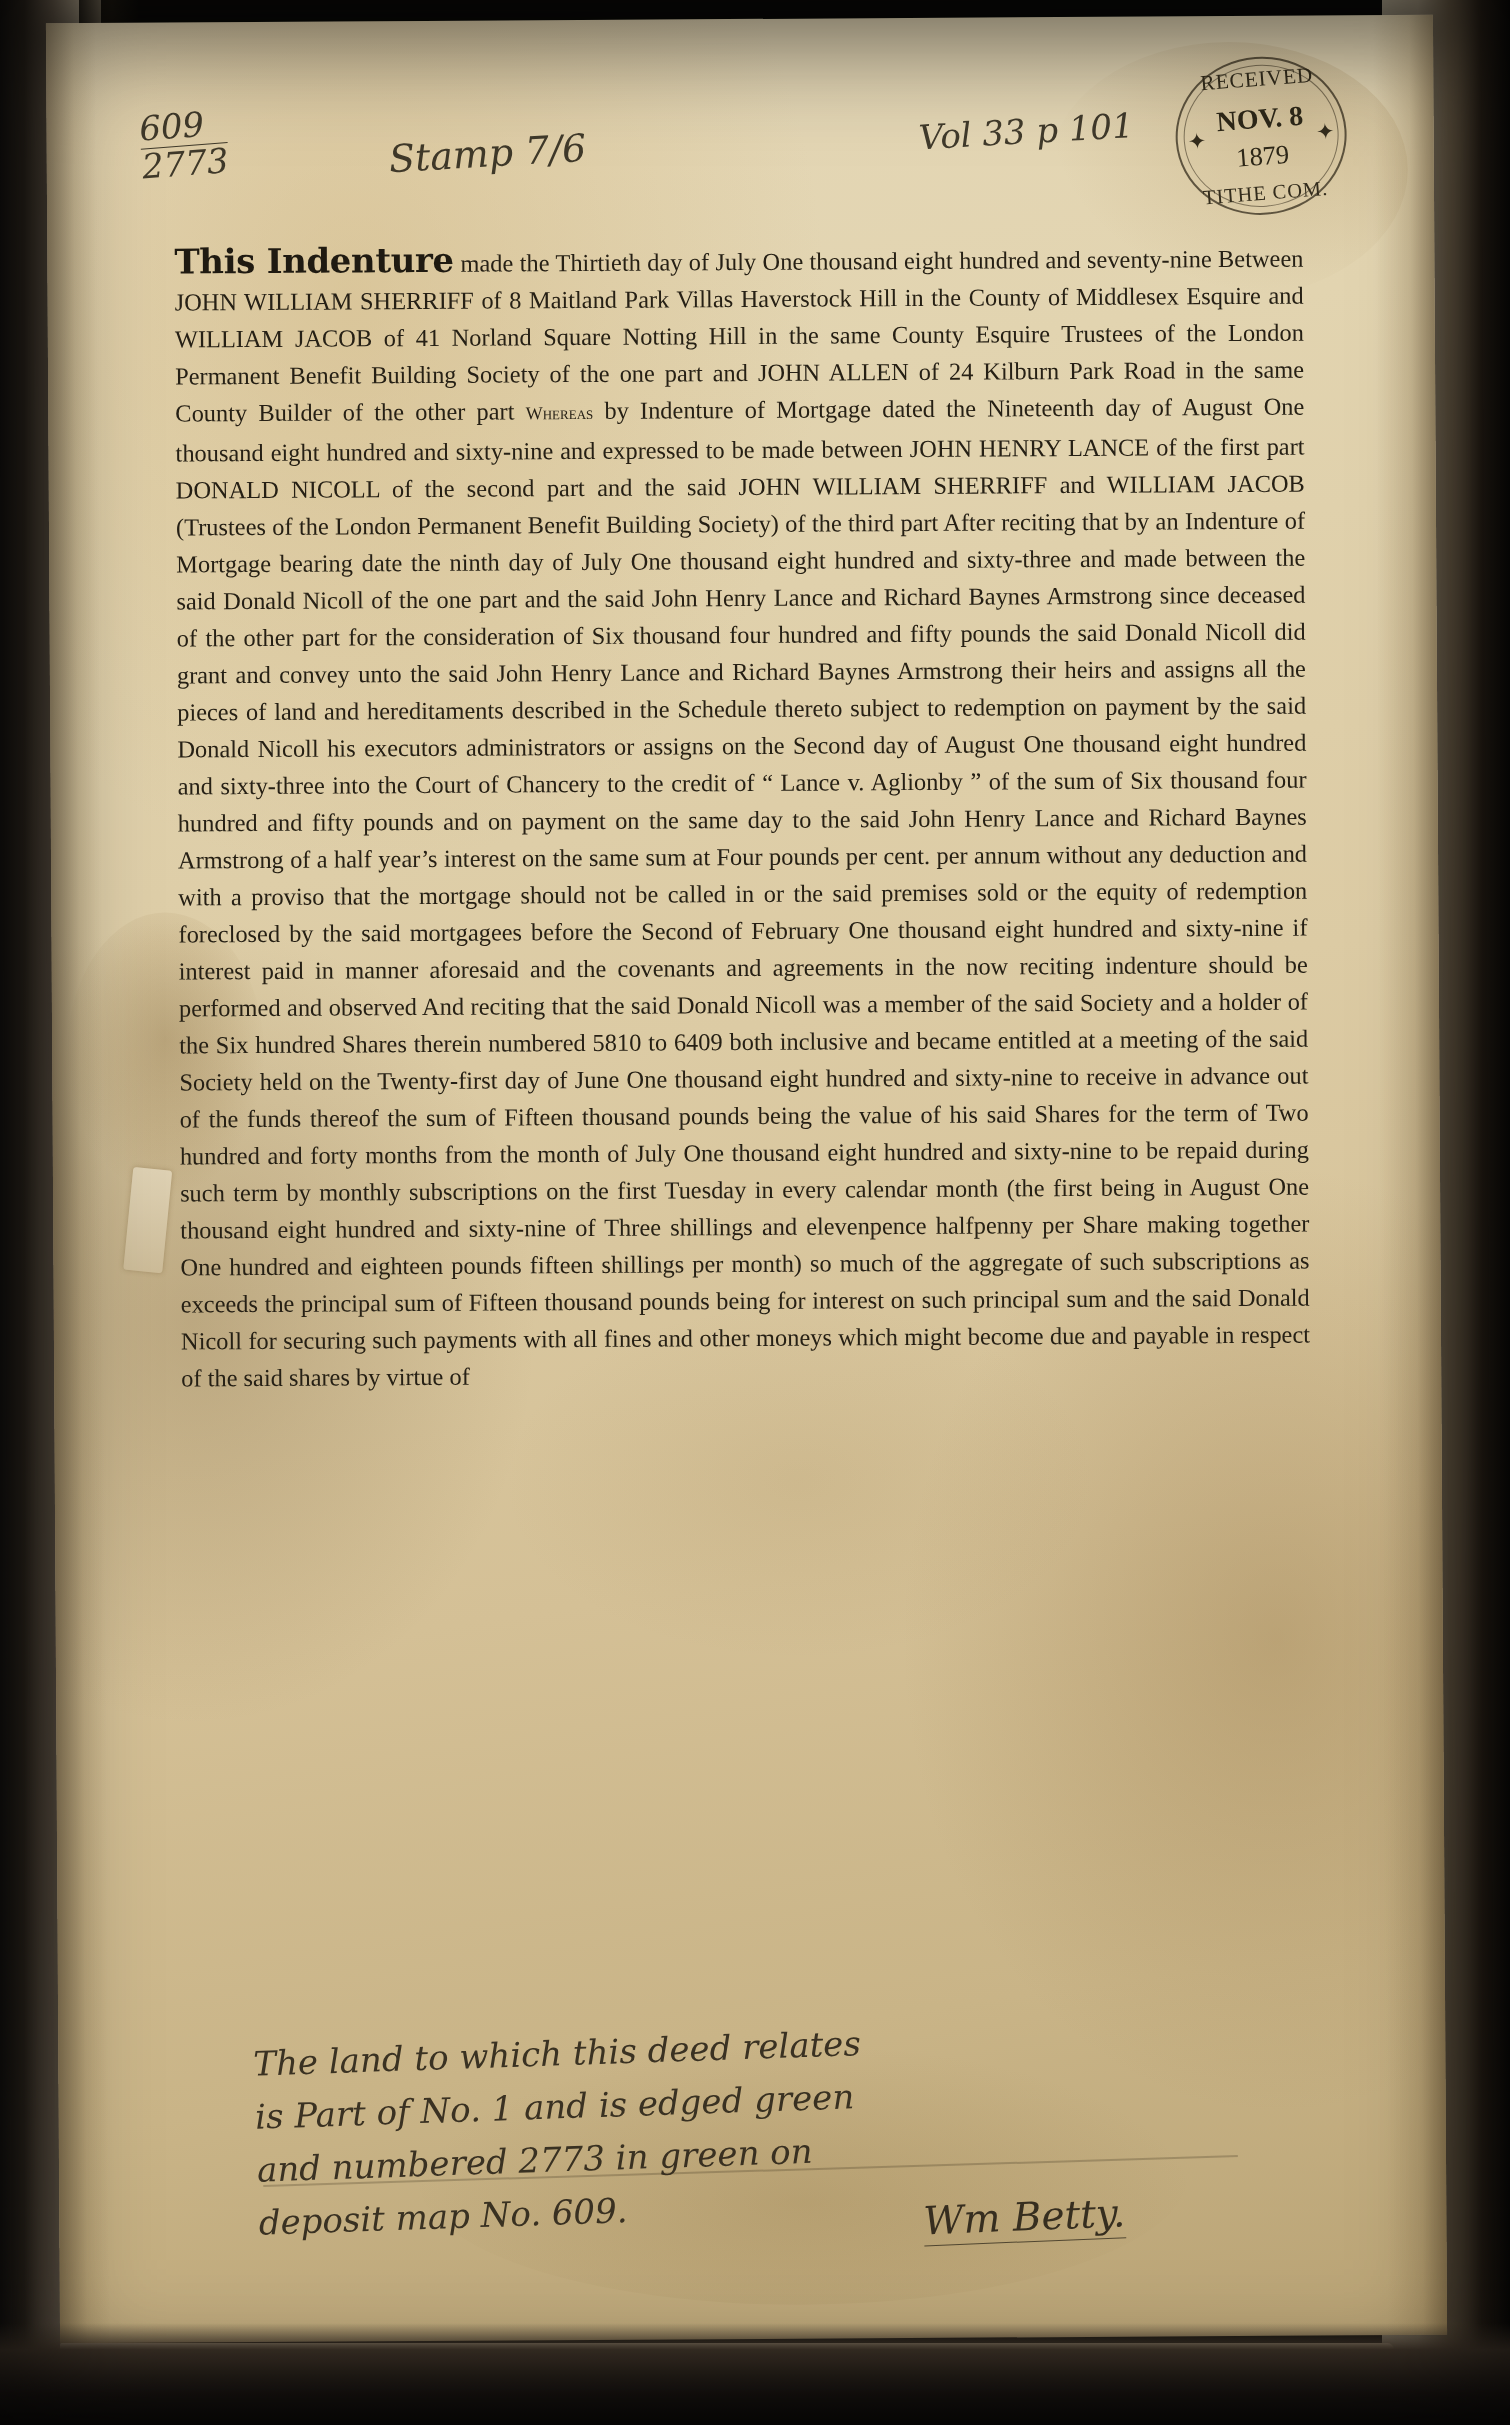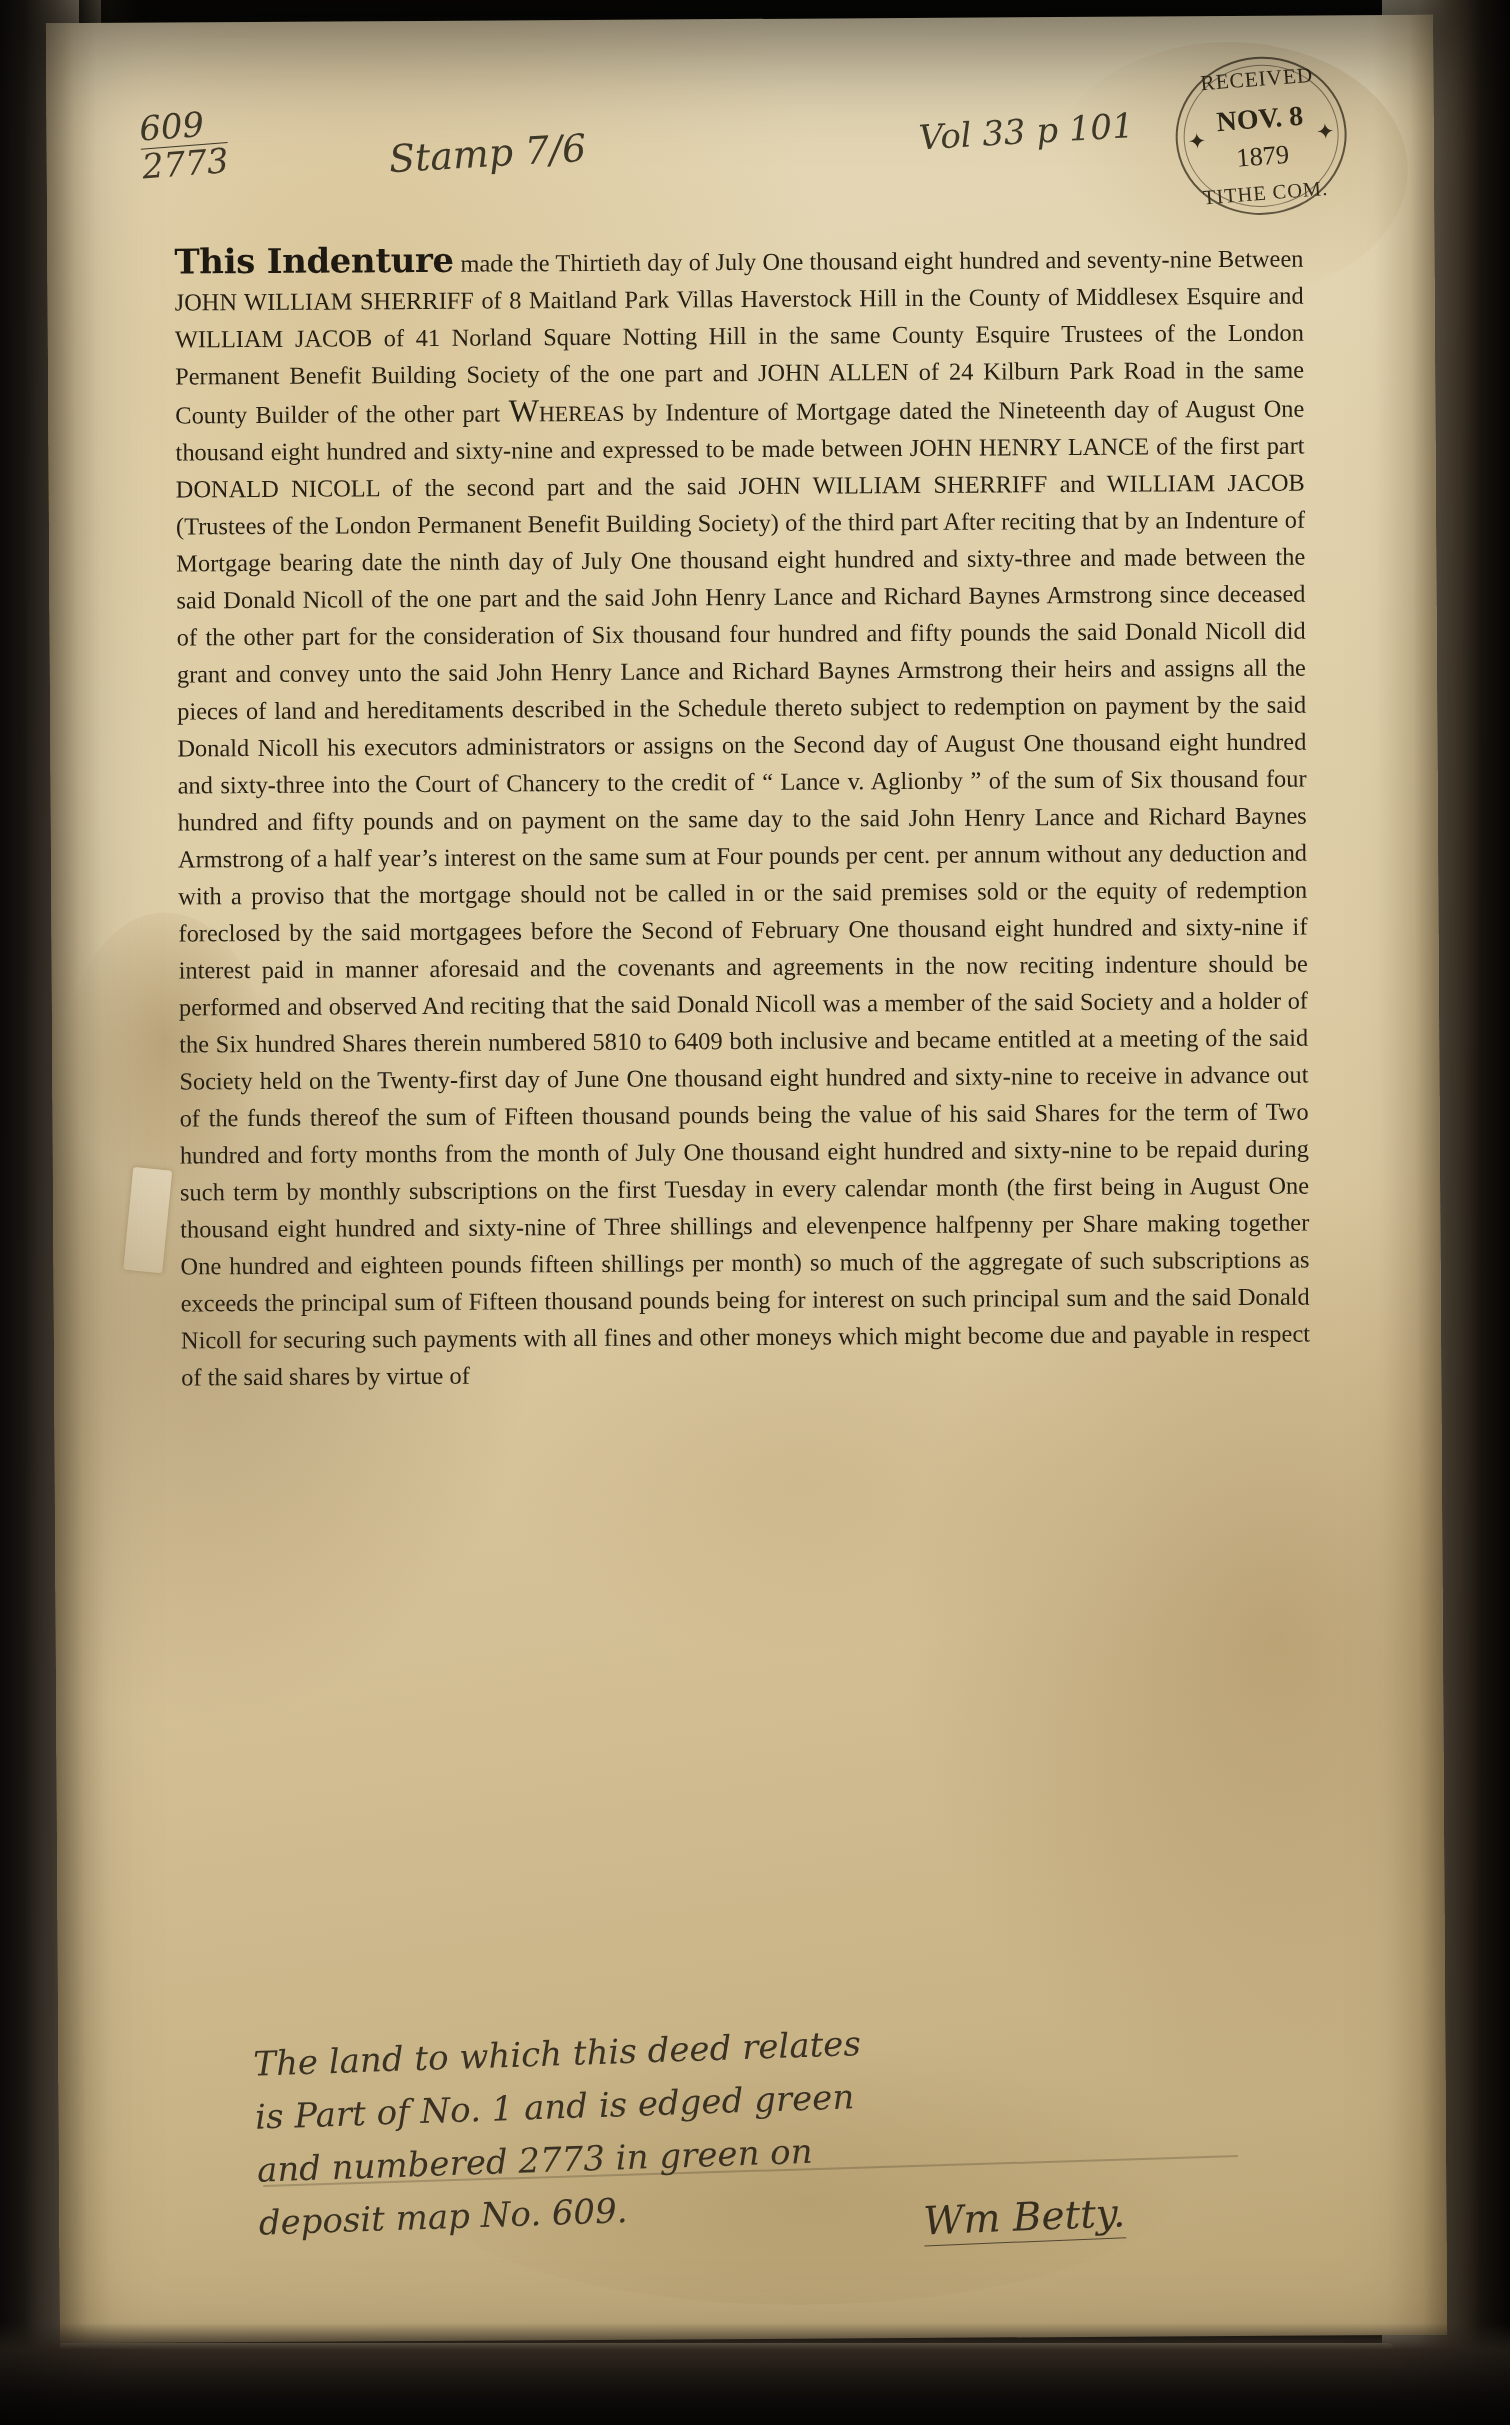--- a/index.html
+++ b/index.html
@@ -233,21 +233,21 @@
   #body-text .dropcap {
     font-family: "DejaVu Serif", serif;
     font-weight: bold;
     font-size: 34px;
     letter-spacing: -0.4px;
     color: #1f1a11;
     padding-right: 6.8px;
   }
   #body-text .smallcaps {
     font-variant: small-caps;
-    font-size: 32px;
+    font-size: 18px;
   }
   #body-text p {
     margin: 0;
     text-align: justify;
   }
 
   
   #ms-note {
     position: absolute;
     left: 197px;

